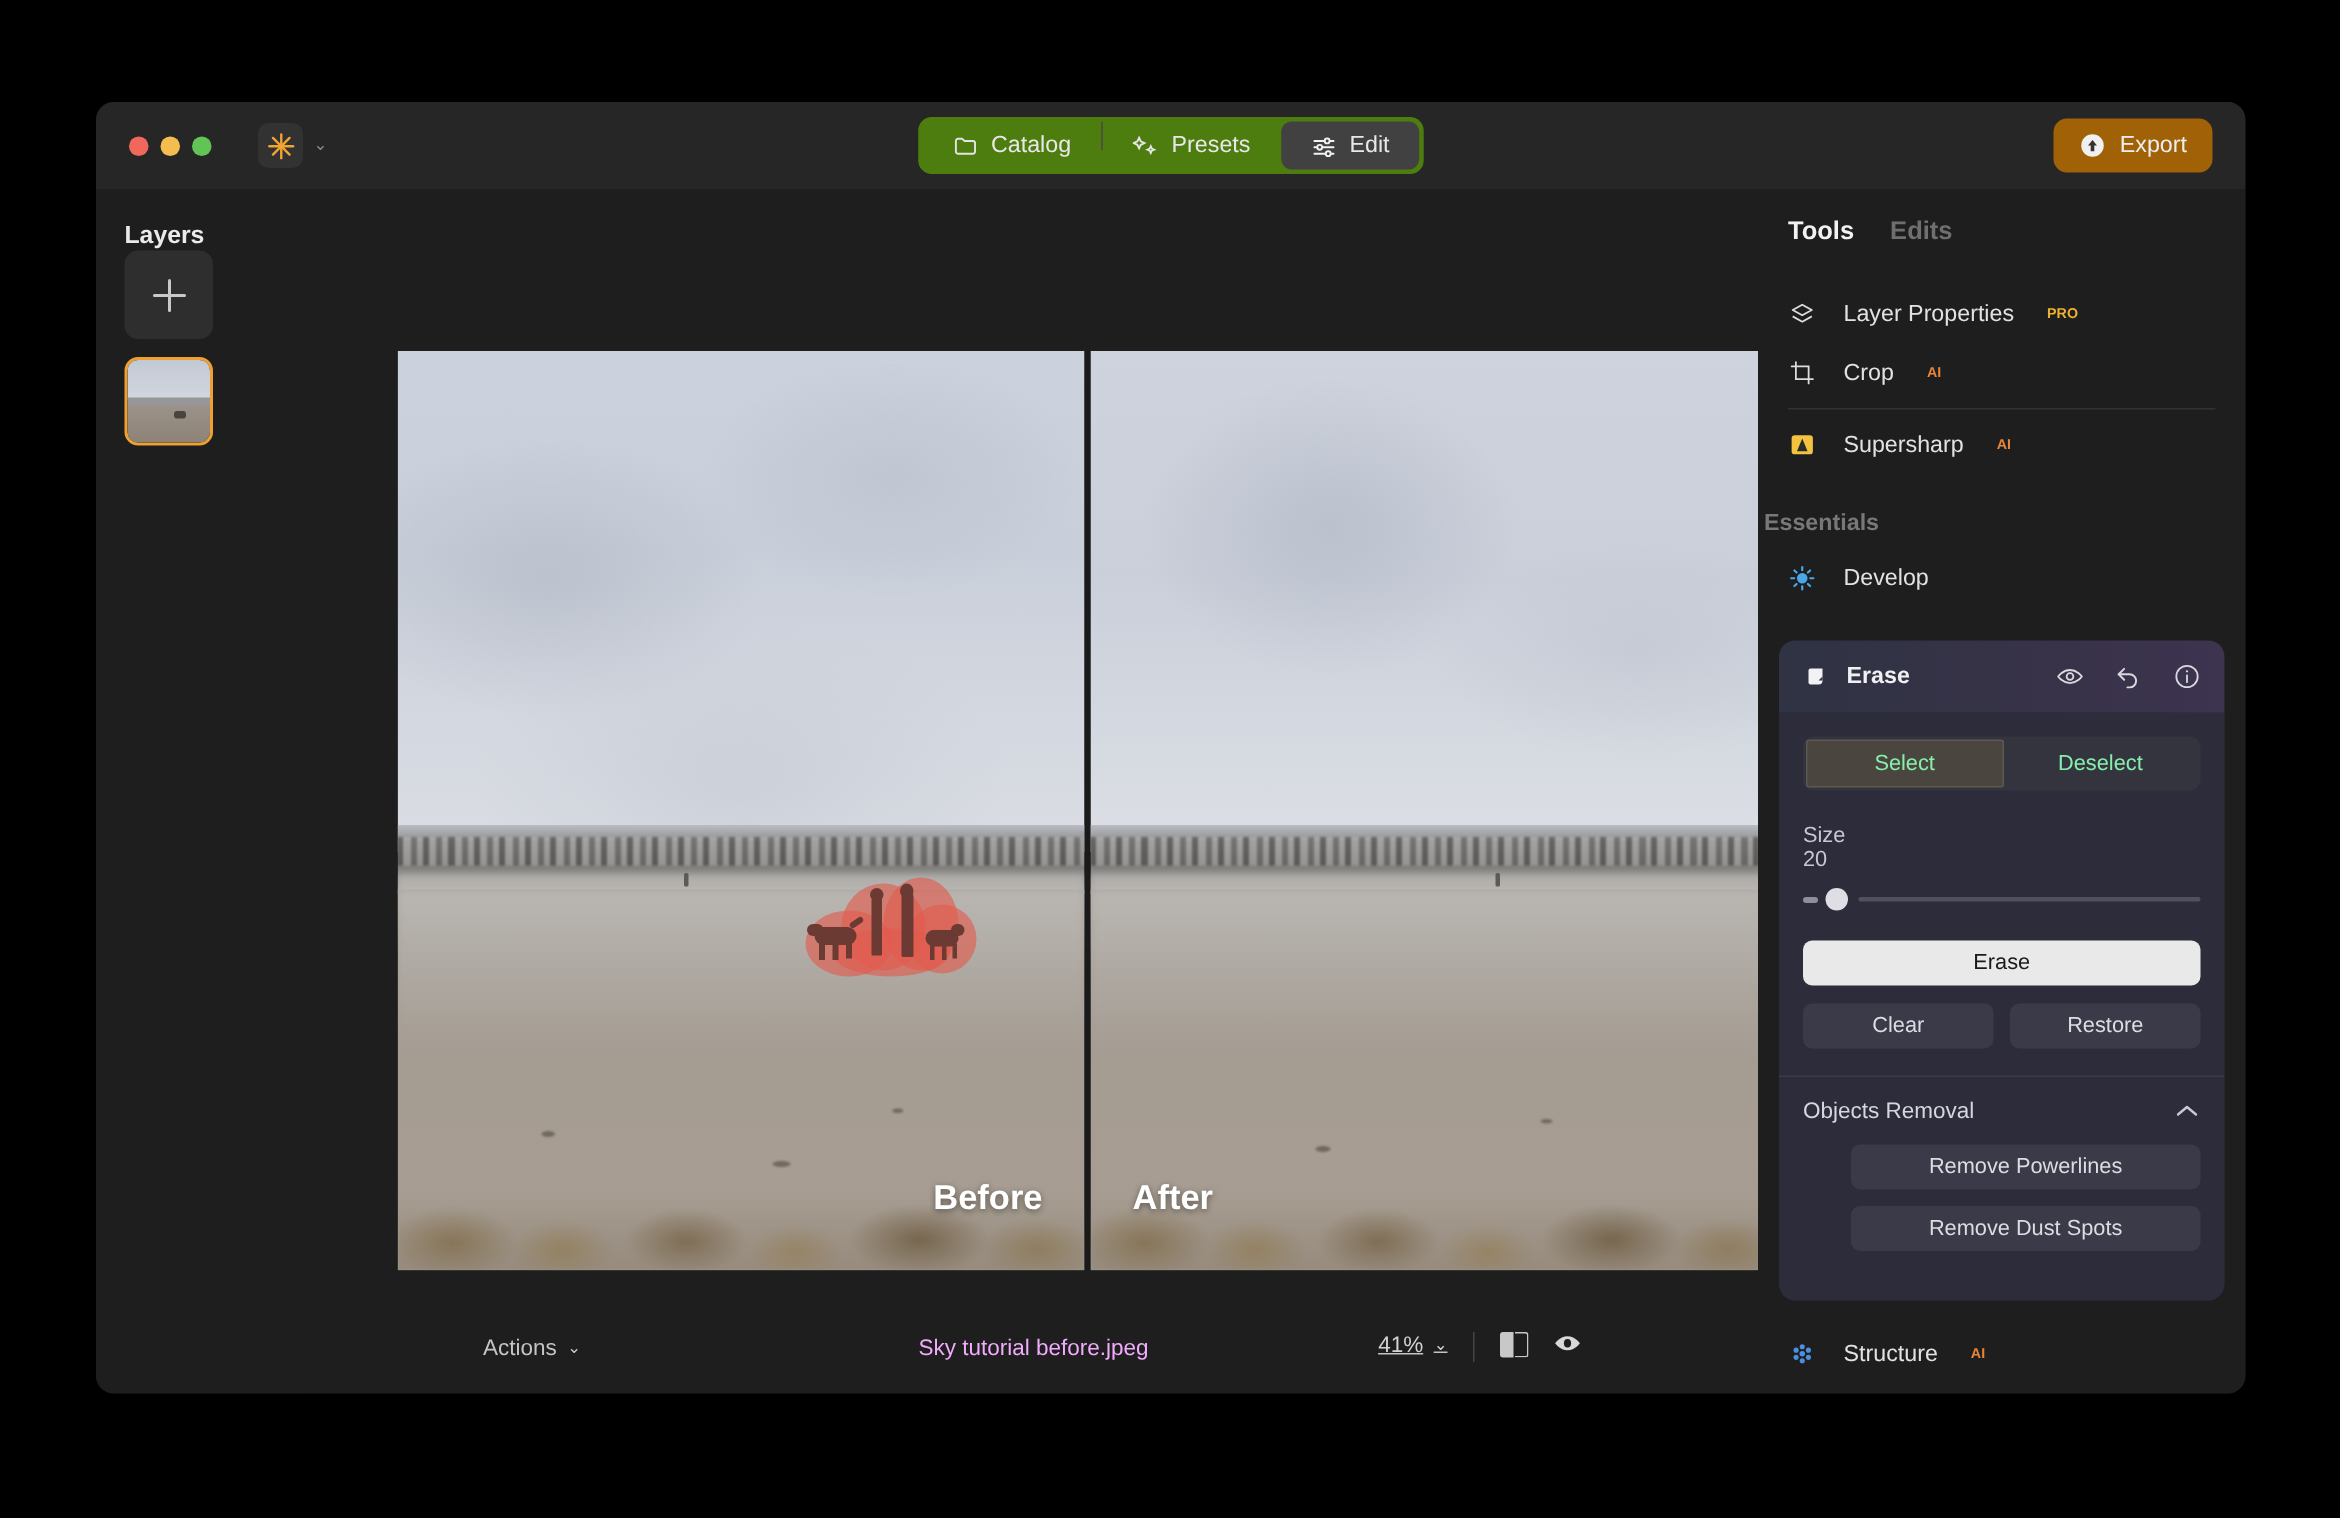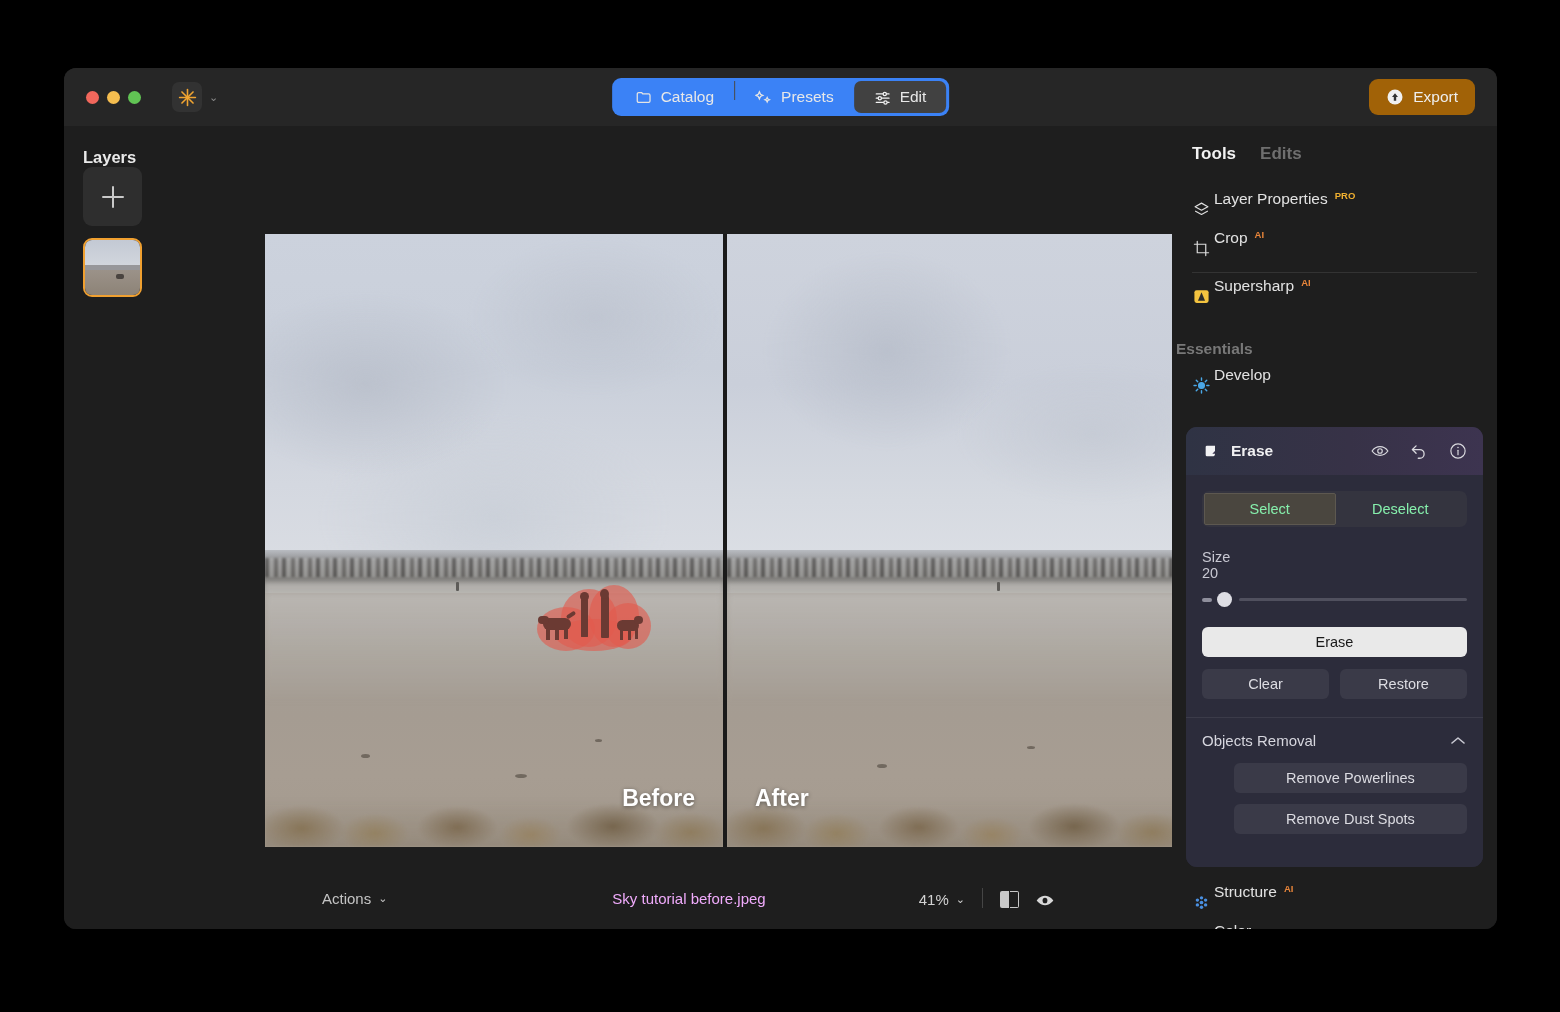--- a/index.html
+++ b/index.html
@@ -43,21 +43,21 @@
     background: #323232;
     border-radius: 7px;
     display: flex; align-items: center; justify-content: center;
   }
   .logo-chev { color: #8a8a8a; font-size: 11px; line-height: 1; }
 
   .nav-group {
     position: absolute; left: 50%; top: 50%;
     transform: translate(-50%, -50%);
     display: flex; align-items: flex-start;
-    background: #3b82f6;
+    background: #4d7c0f;
     border-radius: 9px;
     padding: 3px;
     height: 38px;
   }
   .nav-item {
     display: flex; align-items: center; gap: 8px;
     height: 32px;
     padding: 0 20px;
     border-radius: 7px;
     color: #e8e8e8;
@@ -251,21 +251,21 @@
     display: flex; align-items: center;
     color: #c4c4c4; font-size: 15px;
   }
   .actions { display: flex; align-items: center; gap: 7px; margin-left: 116px; }
   .filename {
     position: absolute; left: 50%; transform: translateX(-50%);
     color: #f0abfc; font-size: 15px;
   }
   .zoom-group {
     position: absolute; right: 118px;
-    display: flex; align-items: flex-end; gap: 17px;
+    display: flex; align-items: flex-start; gap: 17px; text-decoration: underline;
   }
   .zoom-val { display: flex; align-items: center; gap: 7px; color: #d2d2d2; font-size: 15px; }
   .vsep { width: 1px; height: 20px; background: #454545; }
   .split-icon { display: flex; width: 19px; height: 17px; }
   .split-icon .l { width: 9px; background: #c8c8c8; border-radius: 2px 0 0 2px; }
   .split-icon .r { width: 9px; border: 1.6px solid #c8c8c8; border-left: none; border-radius: 0 2px 2px 0; margin-left: 1px; }
 
   
   .right-panel {
     width: 325px; flex: 0 0 325px;
@@ -273,21 +273,21 @@
     padding-top: 18px;
     position: relative;
     overflow: hidden;
   }
   .tabs { display: flex; gap: 24px; padding-left: 20px; margin-bottom: 26px; }
   .tab { font-size: 17px; font-weight: bold; }
   .tab.active { color: #f2f2f2; }
   .tab.inactive { color: #6f6f6f; }
 
   .tool-row {
-    display: flex; gap: 4px;
+    display: flex; align-items: center; gap: 19px;
     height: 39px;
     padding-left: 20px;
     color: #e2e2e2; font-size: 15.5px;
   }
   .badge { font-size: 9.5px; font-weight: bold; margin-left: 3px; vertical-align: super; }
   .badge.pro { color: #f0b030; }
   .badge.ai { color: #e8853a; }
   .rule { height: 1px; background: #333333; margin: 4px 20px 4px 20px; }
   .section-label {
     color: #787878; font-size: 15.5px; font-weight: bold;

